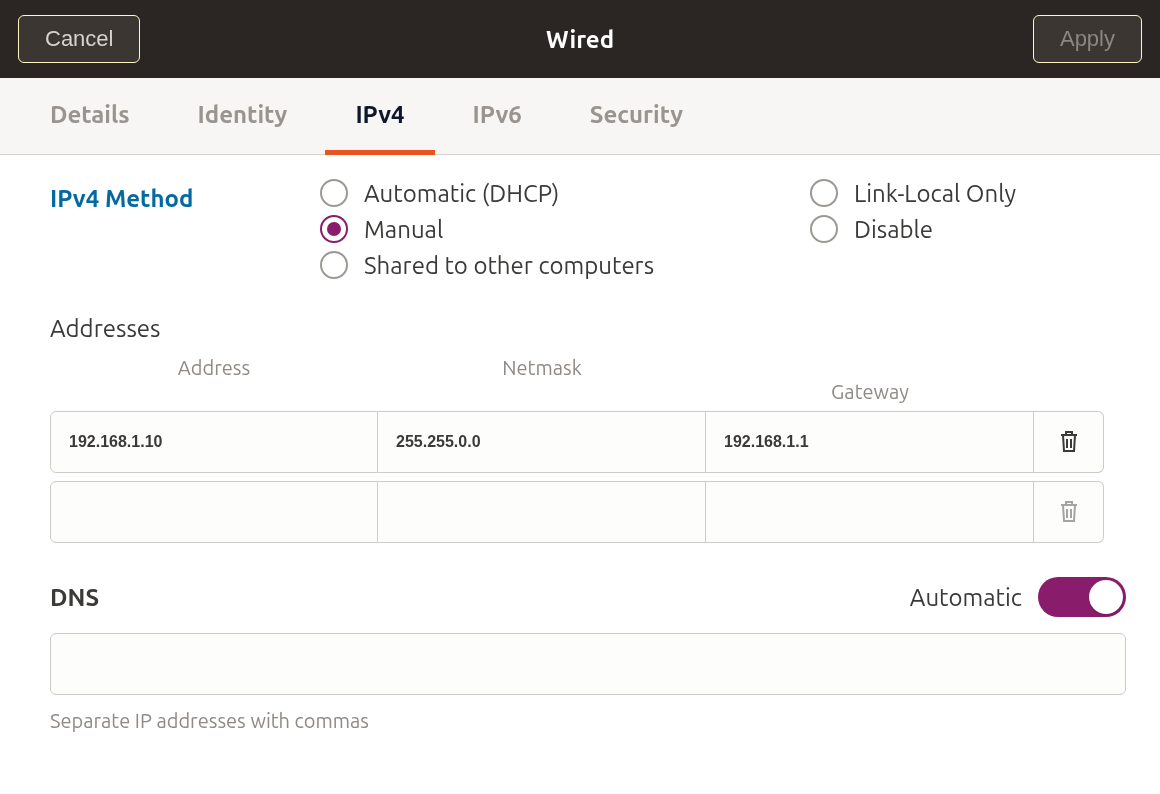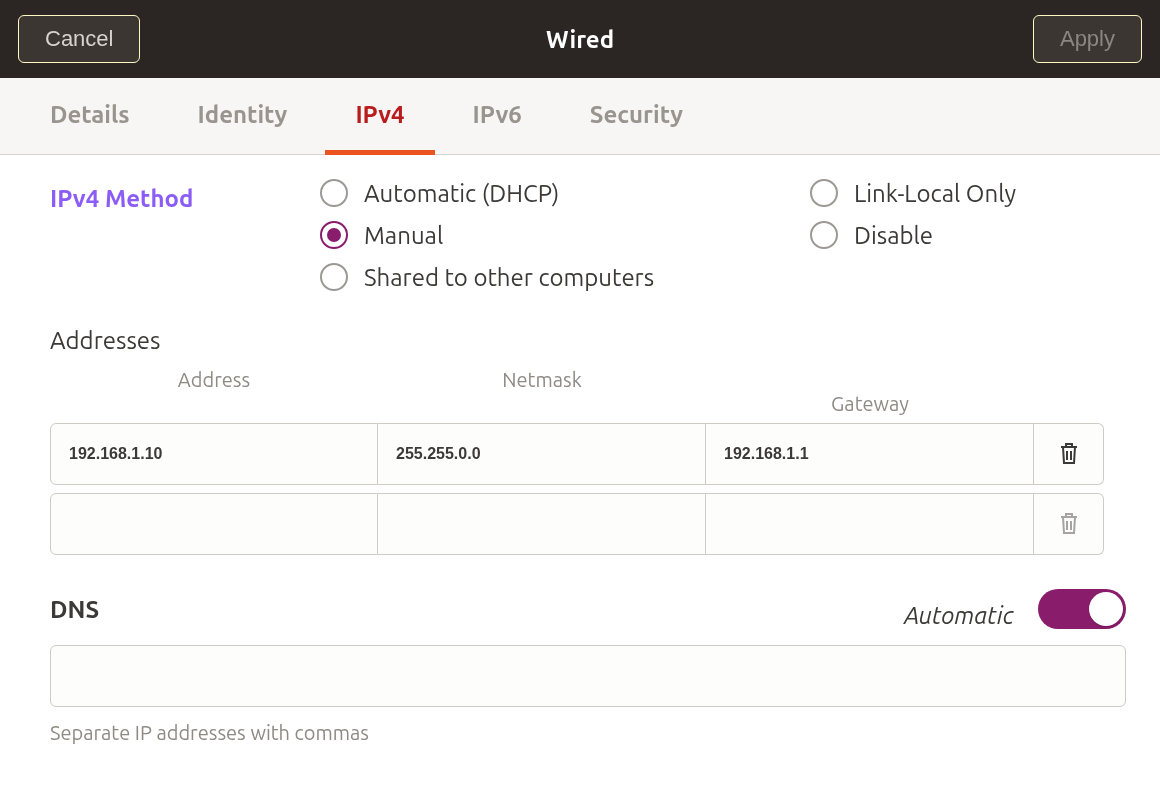--- a/index.html
+++ b/index.html
@@ -53,39 +53,39 @@
     align-items:center;
     padding:17px 30px;
     font-size:24px;
     font-weight:700;
     color:#9a948e;
     cursor:pointer;
     border-bottom:5px solid transparent;
     margin-bottom:-1px;
   }
   .tab.active {
-    color:#b91c1c;
+    color:#0f172a;
     border-bottom-color:#e95420;
   }
 
   .content { padding:24px 34px 0 50px; }
 
   .method-row { display:flex; align-items:flex-start; }
   .method-label {
     font-size:24px;
     font-weight:700;
-    color:#8b5cf6;
+    color:#0369a1;
     width:270px;
     padding-top:6px;
   }
   .method-grid {
     flex:1;
     display:grid;
     grid-template-columns: 490px 1fr;
-    row-gap:14px;
+    row-gap:8px;
   }
   .radio-opt { display:flex; align-items:center; gap:16px; cursor:pointer; }
   .radio-circle {
     width:28px; height:28px;
     border:2px solid #9c9894;
     border-radius:50%;
     display:inline-flex;
     align-items:center; justify-content:center;
     background:#fff;
   }
@@ -150,21 +150,21 @@
   .addr-row input.gw   { width:328px; }
 
   .dns-row {
     display:flex;
     align-items:center;
     margin-top:34px;
   }
   .dns-label {
     font-size:24px; font-weight:700; color:#3b3a38;
   }
-  .dns-right { margin-left:auto; display:flex; align-items:flex-end; gap:24px;font-style:italic; }
+  .dns-right { margin-left:auto; display:flex; align-items:center; gap:16px; }
   .auto-label { font-size:24px; color:#3b3a38; }
   .switch {
     width:88px; height:40px;
     background:#8a1d6b;
     border-radius:20px;
     position:relative;
     cursor:pointer;
   }
   .switch-knob {
     width:34px; height:34px;

